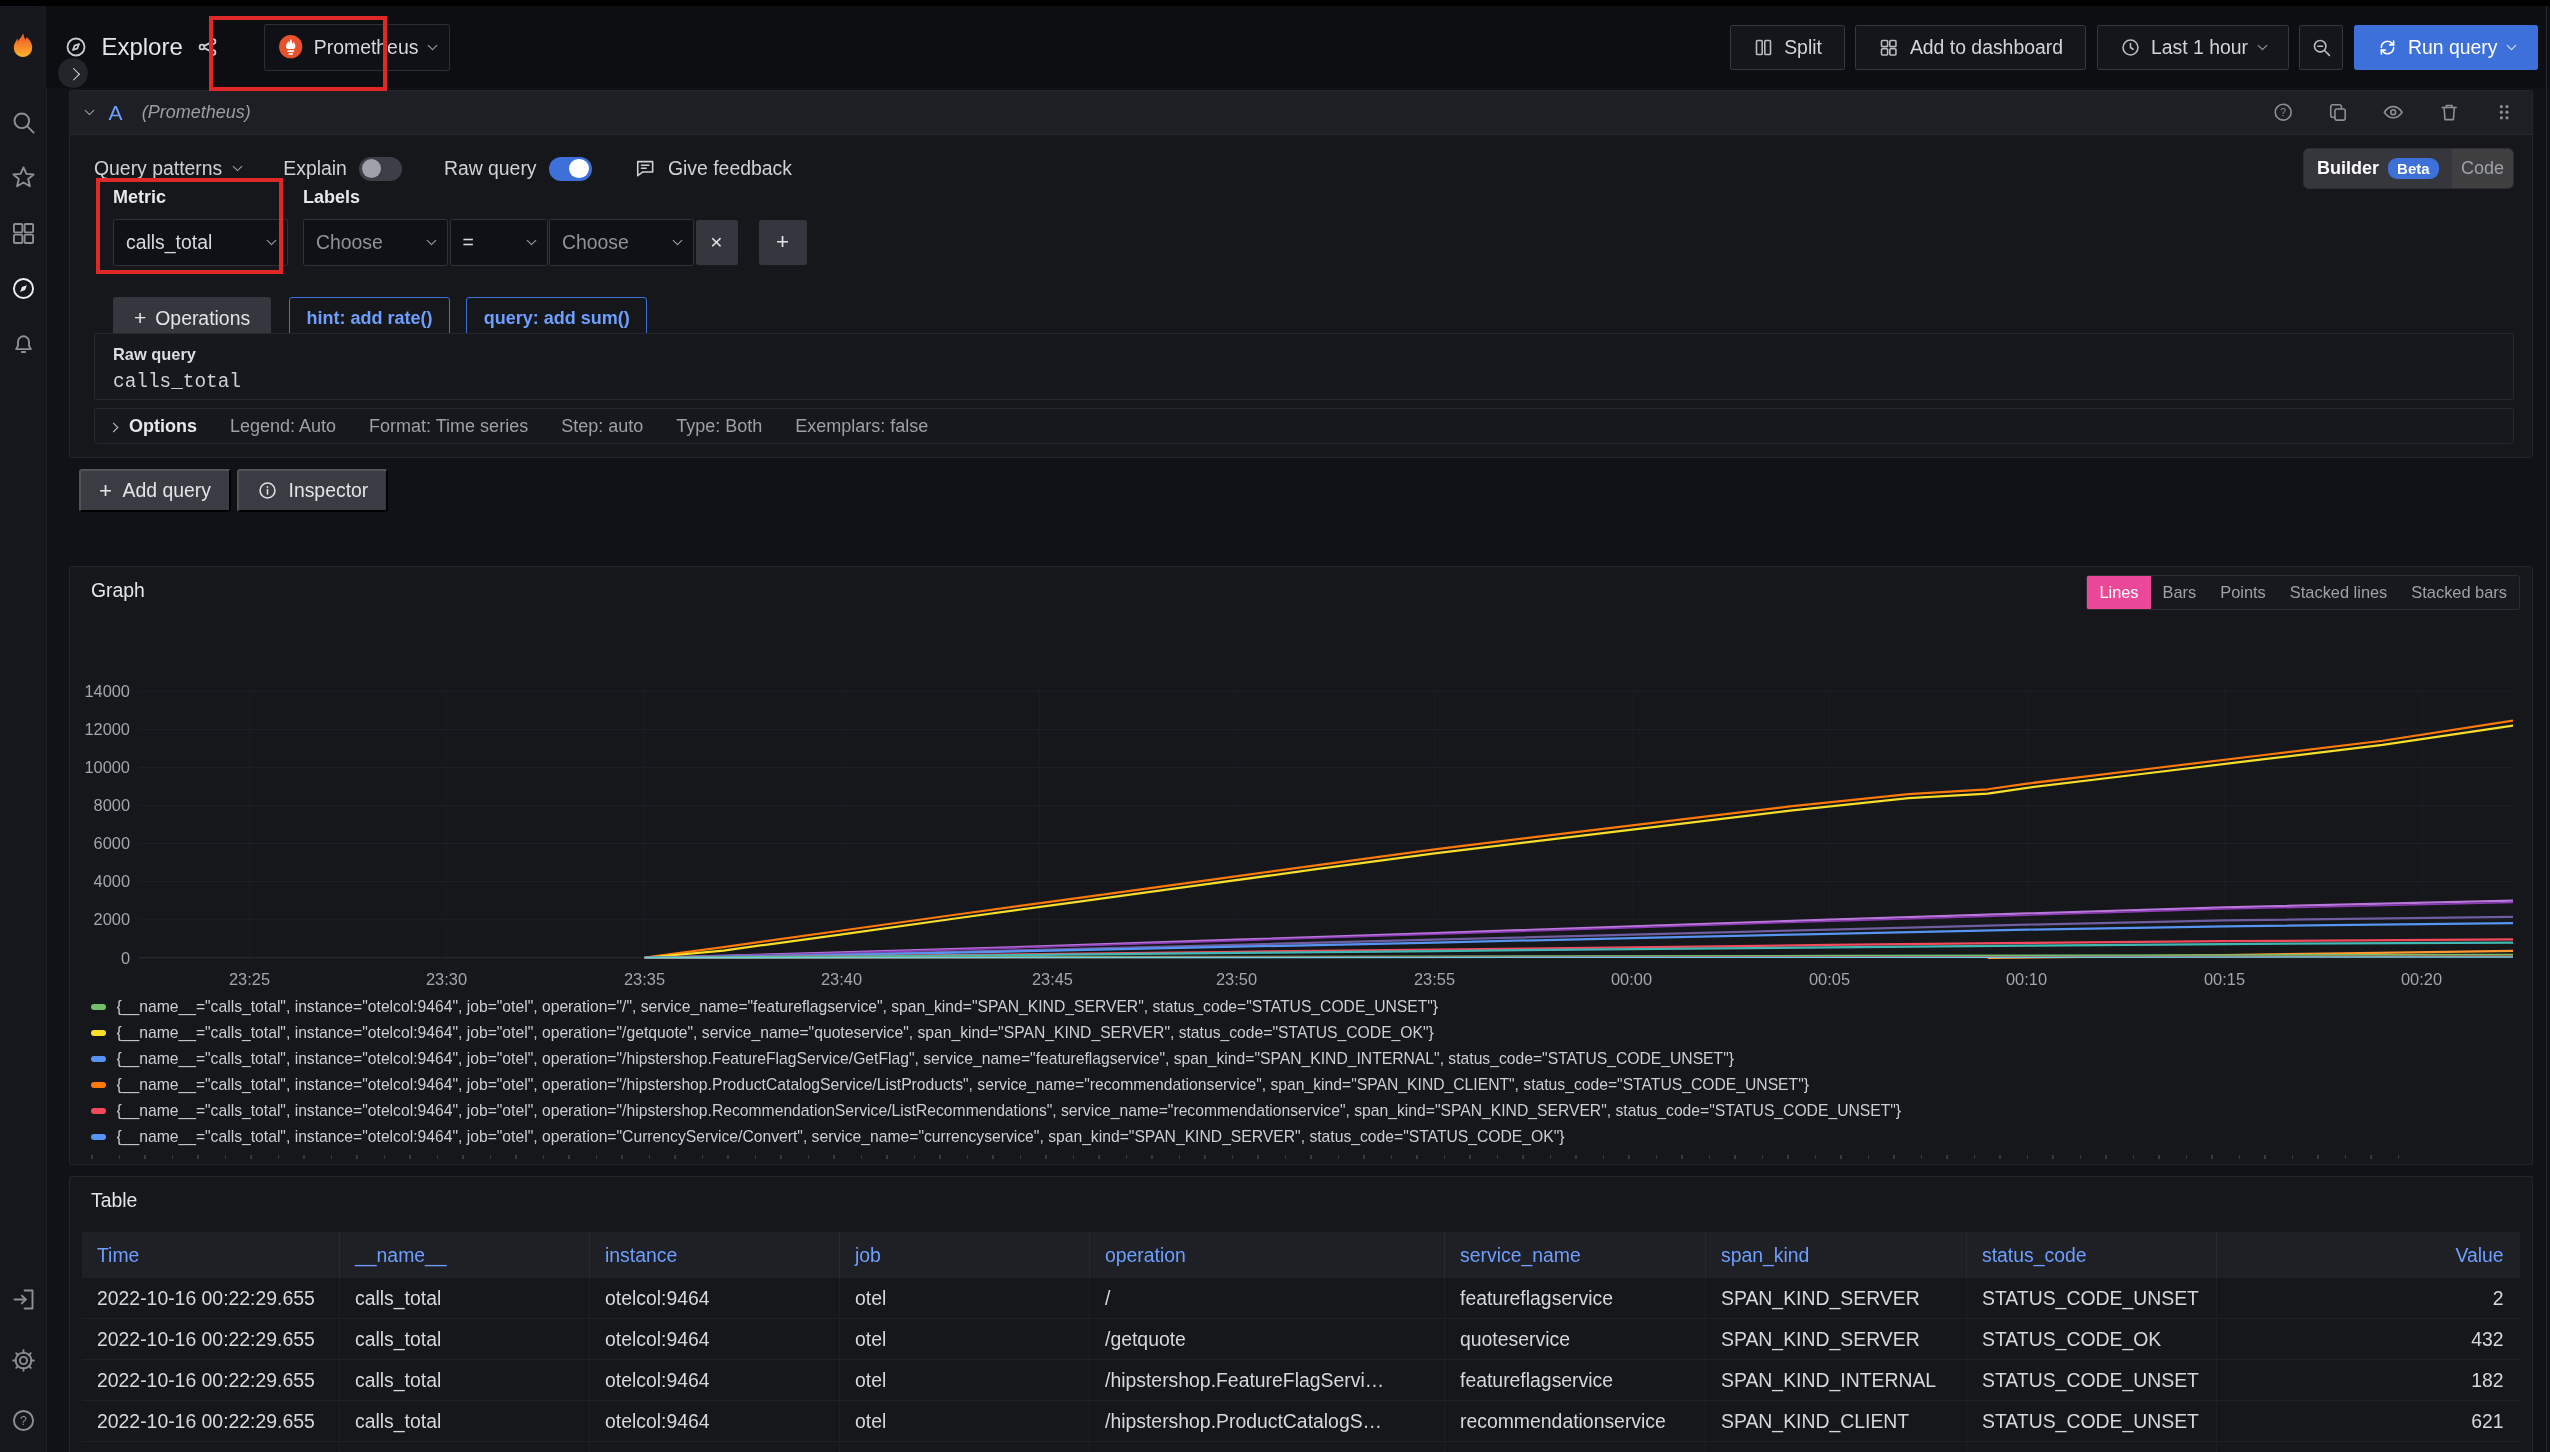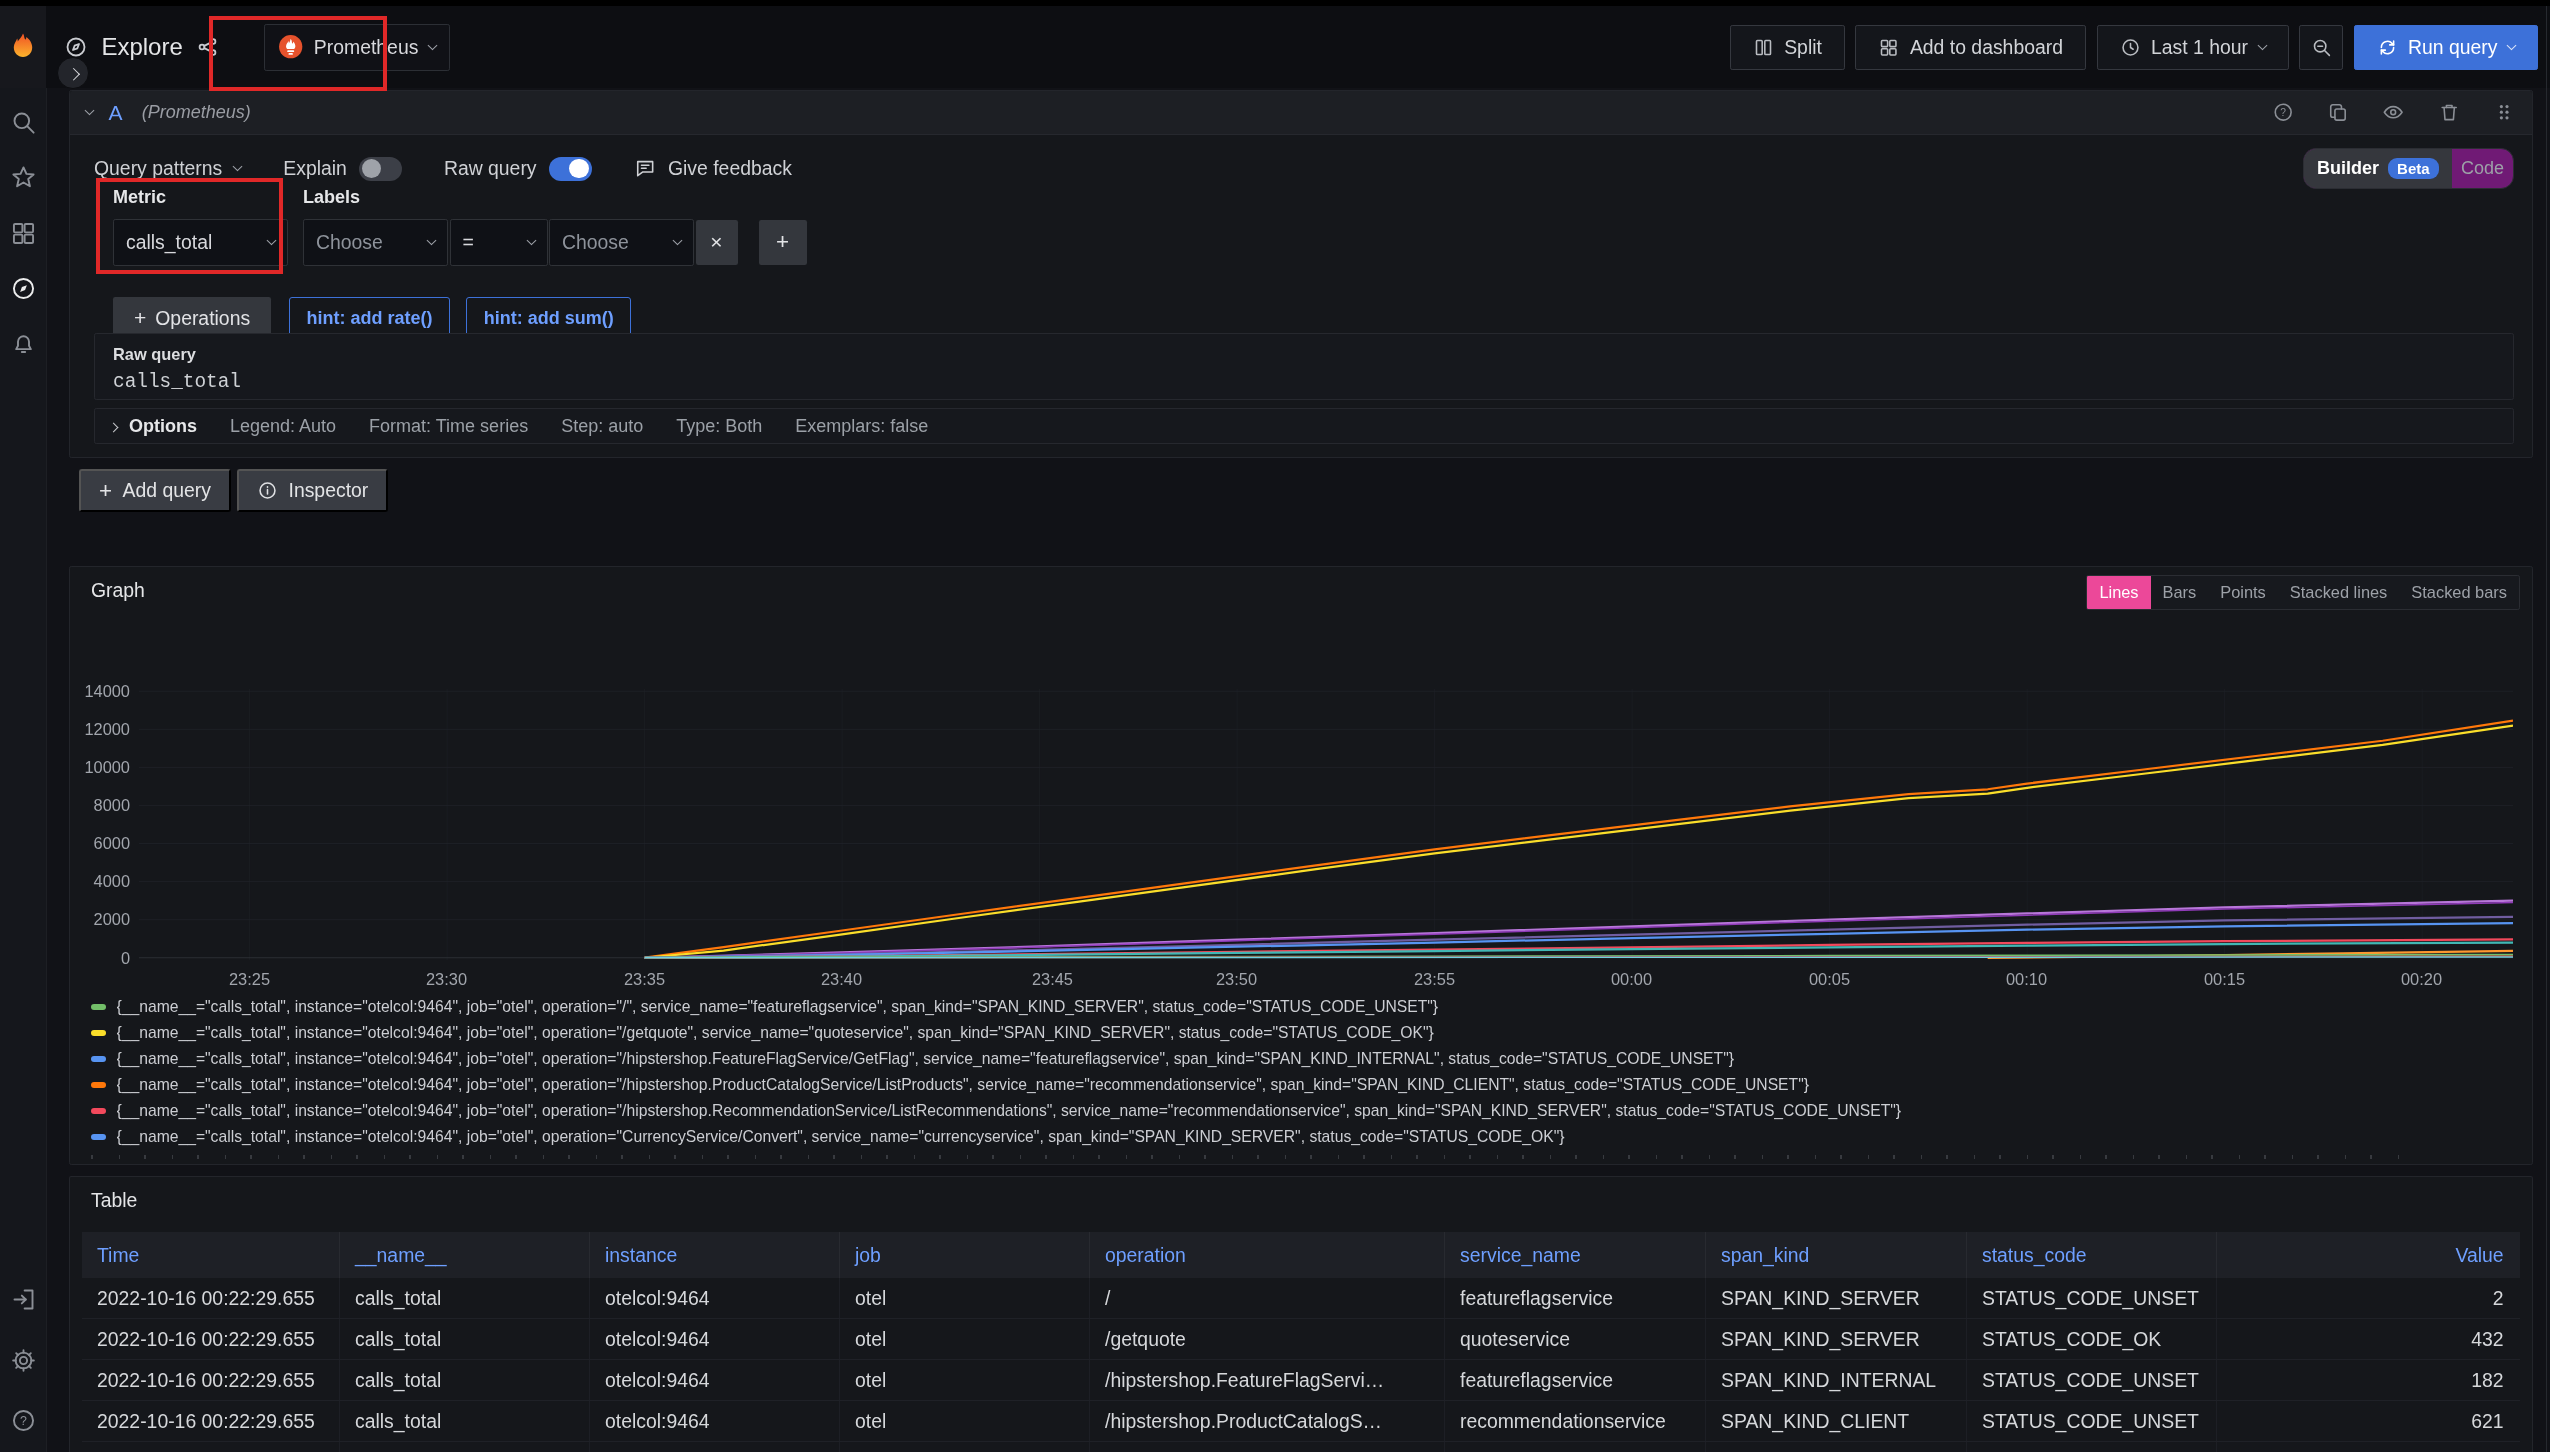--- a/index.html
+++ b/index.html
@@ -47,21 +47,21 @@
   #qp-header .refid{color:#6e9fff;font-size:21px;font-weight:500;margin:0 19.4px 0 15px;}
   #qp-header .dsname{font-size:18px;font-style:italic;color:#9a9da4;}
   #qp-header-icons{margin-left:auto;display:flex;align-items:center;gap:33px;}
   #qp-header-icons svg{width:22.4px;height:22.4px;stroke:#8b8f96;fill:none;stroke-width:1.7;stroke-linecap:round;stroke-linejoin:round;cursor:pointer;}
   #qp-toolbar{position:absolute;left:24px;right:18px;top:57px;display:flex;align-items:center;gap:42px;}
   .ql{font-size:19.4px;color:#cfd1d5;display:inline-flex;align-items:center;gap:12px;cursor:pointer;}
   .toggle{width:43px;height:24px;border-radius:12px;background:#3c3f47;position:relative;cursor:pointer;flex:none;}
   .toggle .knob{position:absolute;top:2.2px;left:3px;width:19.4px;height:19.4px;border-radius:50%;background:#9fa3a9;}
   .toggle.on{background:#3d71d9;}
   .toggle.on .knob{left:auto;right:3px;background:#fff;}
-  #builder-toggle{margin-left:auto;display:flex;align-items:center;height:39px;border:0.7px solid #2b2d33;border-radius:13px;background:#701a75;overflow:hidden;text-align:right;}
+  #builder-toggle{margin-left:auto;display:flex;align-items:center;height:39px;border:0.7px solid #2b2d33;border-radius:6px;background:#404040;overflow:hidden;text-align:right;}
   #builder-seg{display:flex;align-items:center;gap:9px;padding:0 13.4px;height:100%;background:#35373d;color:#fff;font-size:18px;font-weight:600;cursor:pointer;}
   #beta-badge{background:#3d71d9;color:#fff;font-size:15px;font-weight:700;padding:2.2px 9px;border-radius:9px;}
   #code-seg{padding:0 9px;color:#9da1a8;font-size:18px;cursor:pointer;}
   .fieldlabel{font-size:18px;font-weight:700;color:#e6e7e9;}
   .select{display:inline-flex;align-items:center;justify-content:space-between;height:45px;background:#0f1116;
     border:0.7px solid #2f3237;border-radius:2.2px;padding:0 12px;font-size:19.4px;cursor:pointer;}
   .select .ph{color:#8e939b;}
   .gbtn{display:inline-flex;align-items:center;justify-content:center;gap:9px;background:#34373d;border:none;border-radius:2.2px;
     color:#e2e3e6;font-size:19.4px;cursor:pointer;height:45px;}
   .hint-btn{display:inline-flex;align-items:center;justify-content:center;height:42px;padding:0 16.4px;background:transparent;
@@ -346,21 +346,21 @@
     </div>
   </div>
 
   <div class="abs" style="left:43px;top:206px;display:flex;align-items:center;gap:18px">
     <button class="gbtn" style="padding:0 21px;height:42px">
       <span style="font-size:21px;font-weight:400">+</span>
       <span style="font-weight:500">Operations</span>
       </button>
     <span id="hints" style="display:inline-flex;gap:16.4px">
         <button class="hint-btn">hint: add rate()</button>
-        <button class="hint-btn">hint: add sum()</button>
+        <button class="hint-btn">query: add sum()</button>
       </span>
   </div>
 
   <div id="rawquery-box">
     <div class="lbl">Raw query</div>
     <div class="val">calls_total</div>
   </div>
 
   <div id="options-box">
     <span class="opt">

